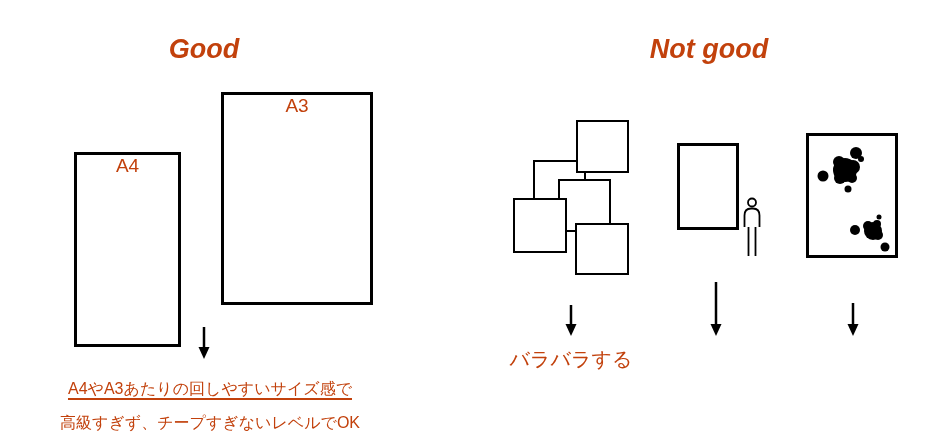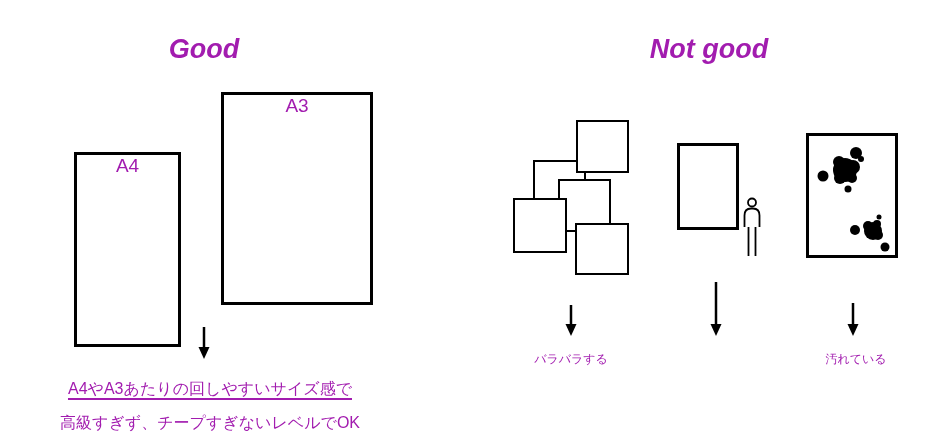--- a/index.html
+++ b/index.html
@@ -1,21 +1,21 @@
 <!DOCTYPE html>
 <html><head>
 <meta charset="utf-8">
 <style>
   html, body { margin: 0; padding: 0; background: #ffffff; }
   .canvas {
     position: relative;
     width: 935px;
     height: 447px;
     background: #ffffff;
-    color: #a21caf;
+    color: #c2410c;
     font-family: "Liberation Sans", sans-serif;
     overflow: hidden;
   }
   .title {
     position: absolute;
     top: 34px;
     transform: translateX(-50%);
     font-size: 27px;
     font-weight: bold;
     font-style: italic;
@@ -35,21 +35,21 @@
   .sq {
     position: absolute;
     box-sizing: border-box;
     background: #ffffff;
     border: 2.5px solid #000000;
   }
   .arrow { position: absolute; }
   .jp-label {
     position: absolute;
     transform: translateX(-50%);
-    font-size: 12px;
+    font-size: 20px;
     line-height: 22px;
     text-align: center;
     white-space: nowrap;
   }
   .caption {
     position: absolute;
     left: 0;
     top: 372px;
     width: 420px;
     text-align: center;
@@ -140,15 +140,14 @@
   <svg class="arrow" style="left:843px; top:302px" width="20" height="34" viewBox="0 0 20 34">
     <line x1="10" y1="1" x2="10" y2="23" stroke="#000" stroke-width="2.5"></line>
     <polygon points="4.5,22 15.5,22 10,34" fill="#000"></polygon>
   </svg>
 
   <div class="jp-label" style="left:571px; top:348px">バラバラする</div>
 
   <div class="jp-label" style="left:718px; top:348px">
   </div>
 
-  <div class="jp-label" style="left:856px; top:348px">汚れている</div>
 
 </div>
 
 </body></html>

